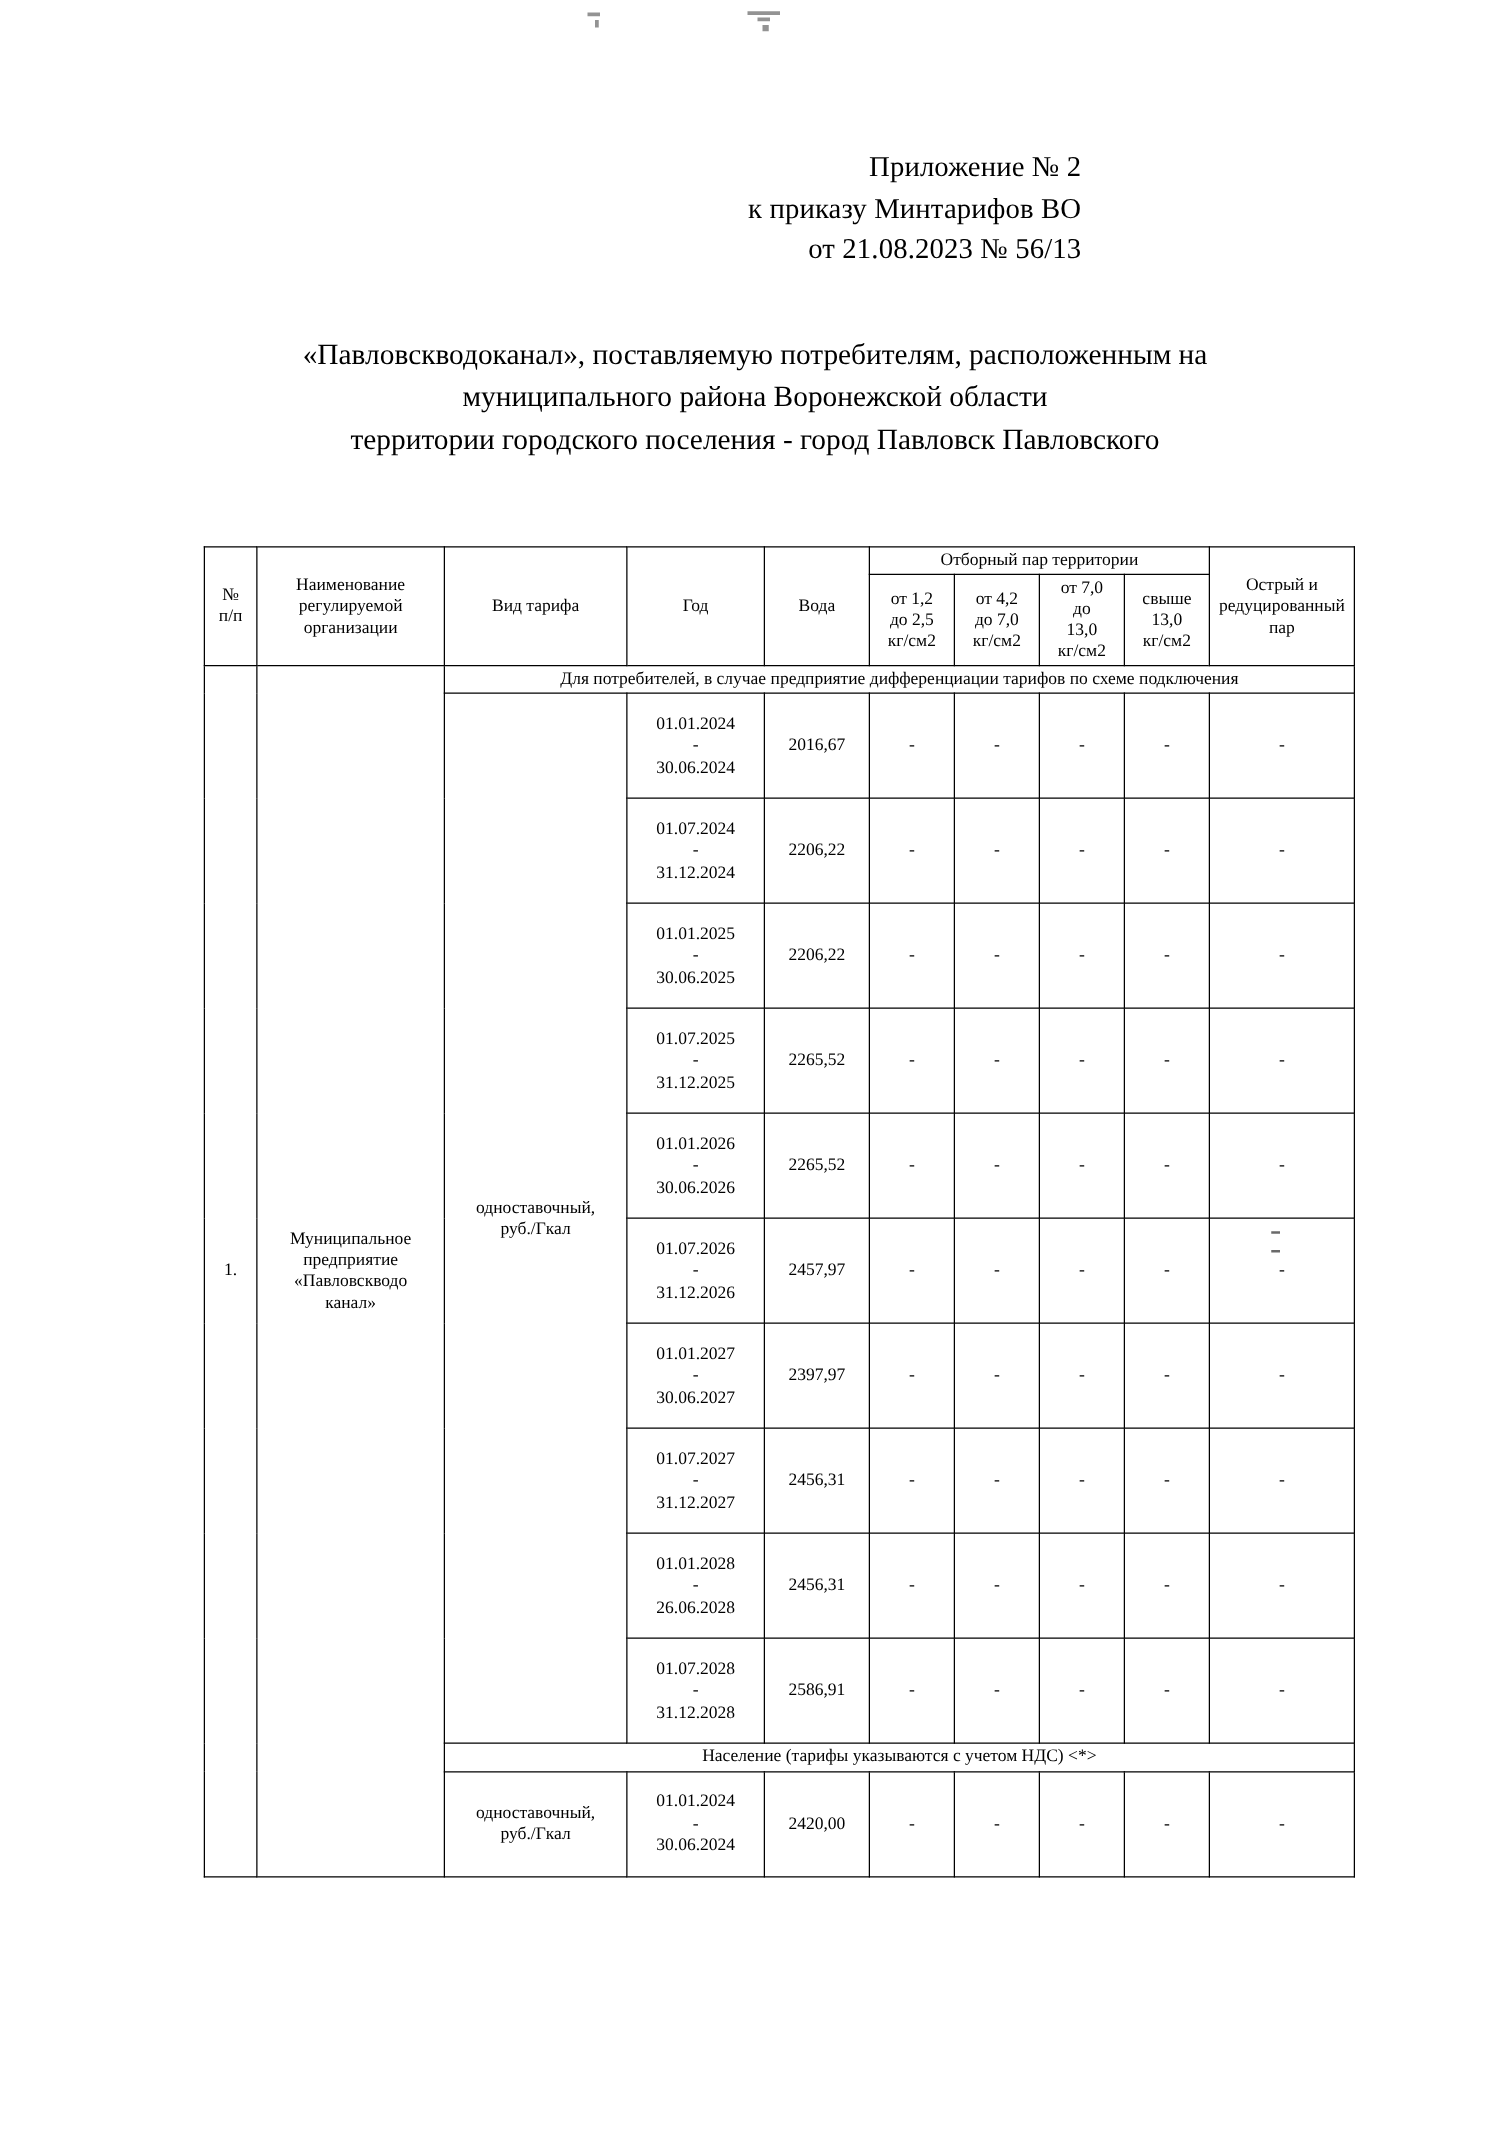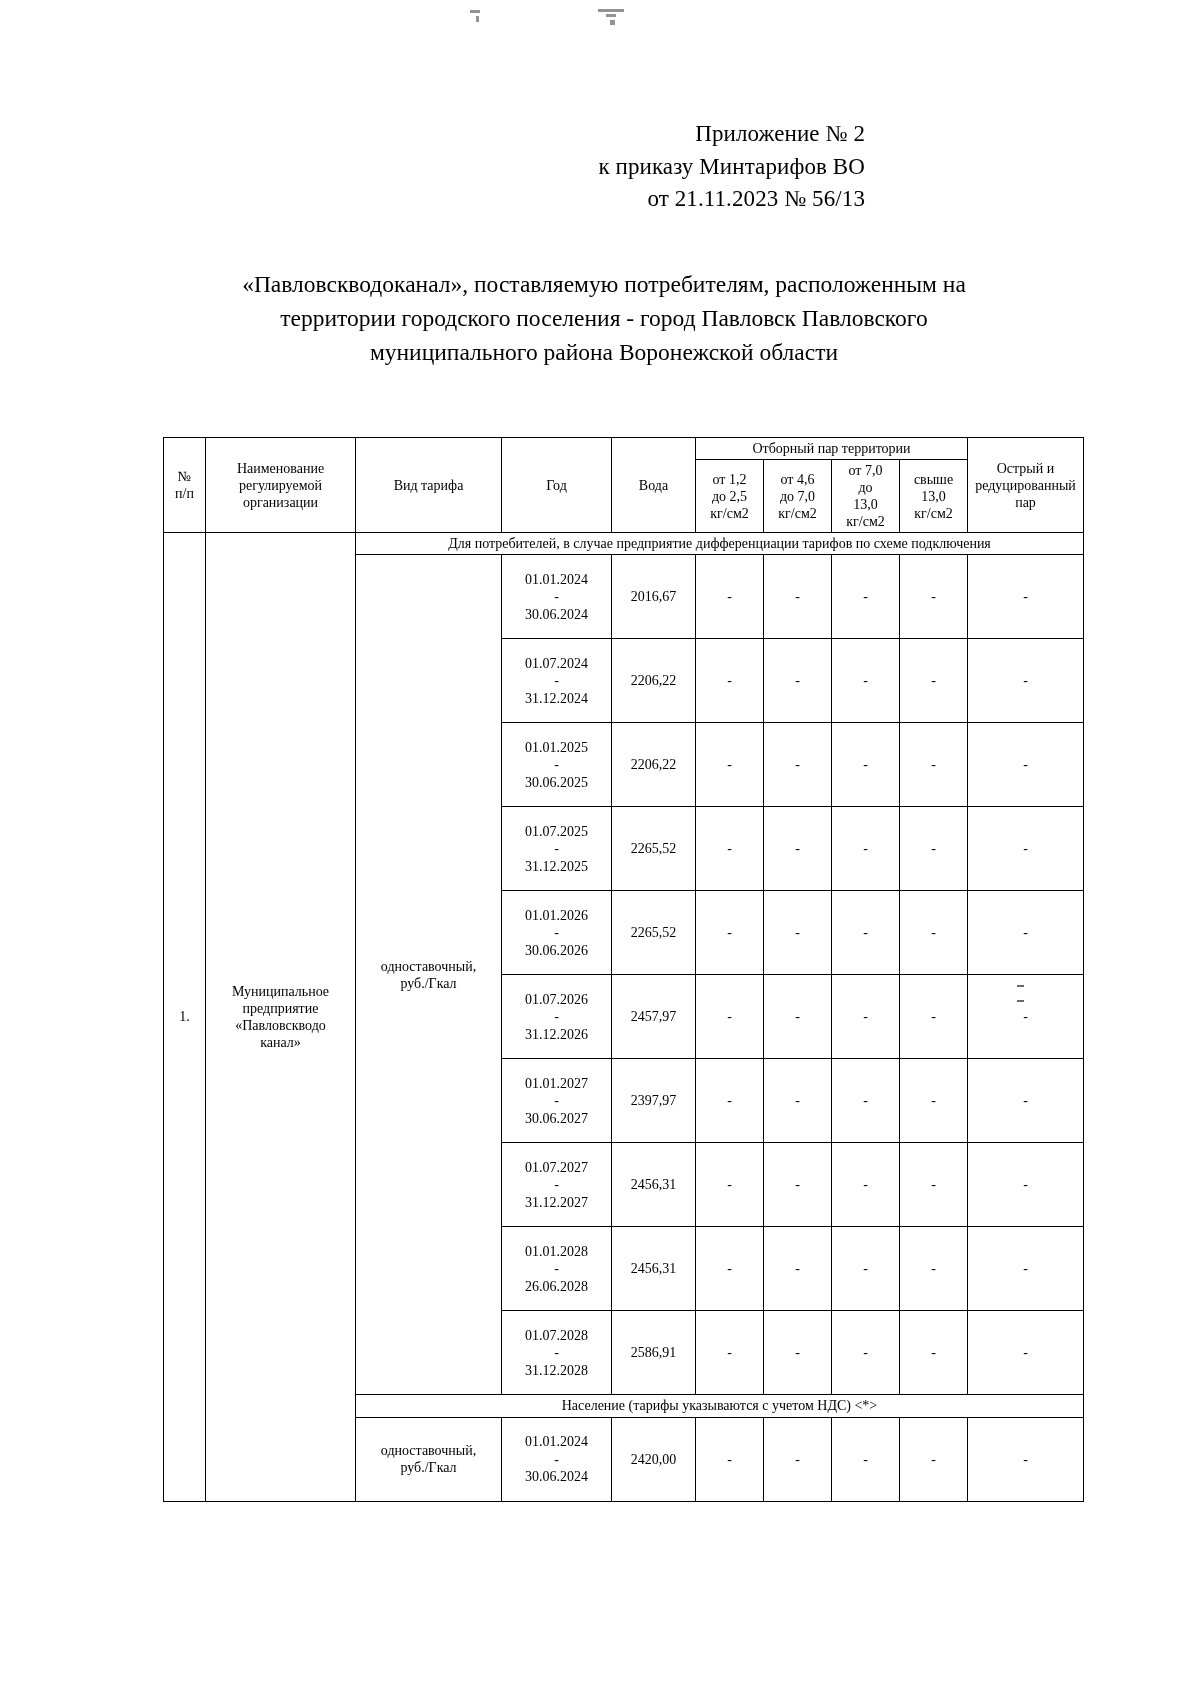--- a/index.html
+++ b/index.html
@@ -152,27 +152,27 @@
   <div class="scan-speck" style="left:476px;top:16px;width:3px;height:6px;"></div>
   <div class="scan-speck" style="left:598px;top:9px;width:26px;height:3px;"></div>
   <div class="scan-speck" style="left:606px;top:14px;width:10px;height:3px;"></div>
   <div class="scan-speck" style="left:610px;top:20px;width:5px;height:5px;"></div>
   <div class="edge-tick" style="top:985px;"></div>
   <div class="edge-tick" style="top:1000px;"></div>
 
   <div class="doc-header">
     <div>Приложение № 2</div>
     <div>к приказу Минтарифов ВО</div>
-    <div>от 21.11.2023 № 56/13</div>
+    <div>от 21.08.2023 № 56/13</div>
   </div>
 
   <div class="doc-title">
     <span class="tline">«Павловскводоканал», поставляемую потребителям, расположенным на</span>
+    <span class="tline">муниципального района Воронежской области</span>
     <span class="tline">территории городского поселения - город Павловск Павловского</span>
-    <span class="tline">муниципального района Воронежской области</span>
   </div>
 
   <div class="tbl-wrap">
     <table class="tariff">
       <colgroup>
         <col class="col-no">
           <col class="col-org">
           <col class="col-type">
           <col class="col-year">
         <col class="col-water">
@@ -194,21 +194,21 @@
           <th class="hdr-main" rowspan="2">Вода</th>
           <th class="hdr-group" colspan="4">Отборный пар территории</th>
           <th class="hdr-main" rowspan="2" style="white-space:pre-line;">Острый и
 редуцированный
 пар</th>
         </tr>
         <tr>
           <th class="hdr-sub" style="white-space:pre-line;">от 1,2
 до 2,5
 кг/см2</th>
-          <th class="hdr-sub" style="white-space:pre-line;">от 4,6
+          <th class="hdr-sub" style="white-space:pre-line;">от 4,2
 до 7,0
 кг/см2</th>
           <th class="hdr-sub" style="white-space:pre-line;">от 7,0
 до
 13,0
 кг/см2</th>
           <th class="hdr-sub" style="white-space:pre-line;">свыше
 13,0
 кг/см2</th>
         </tr>

